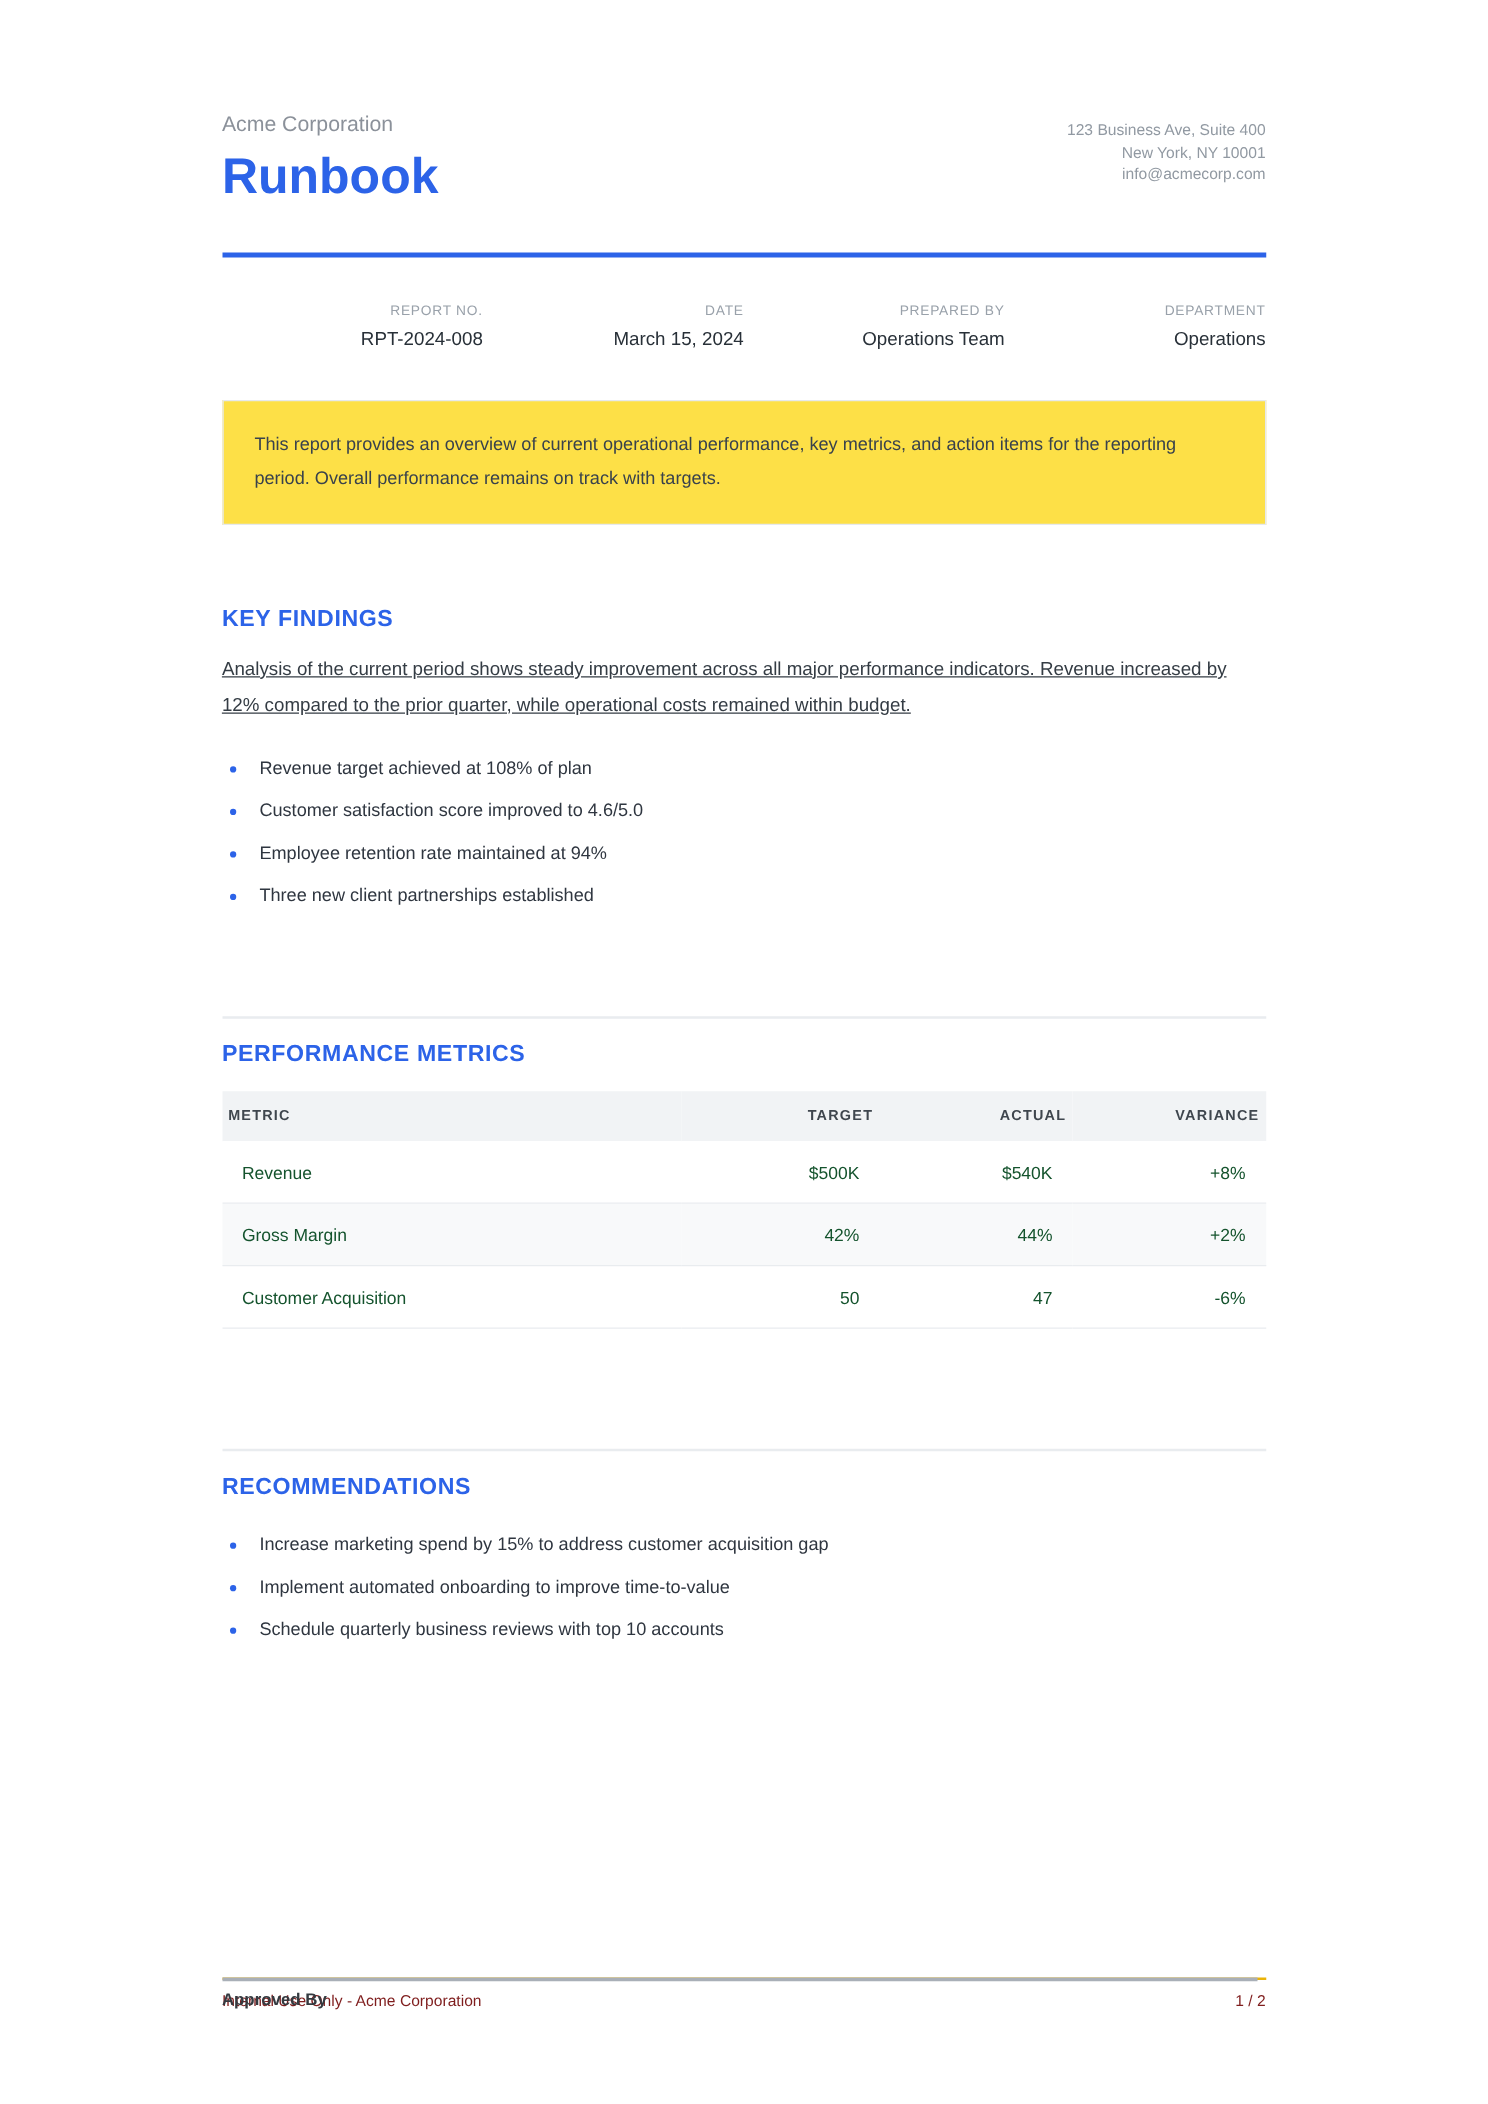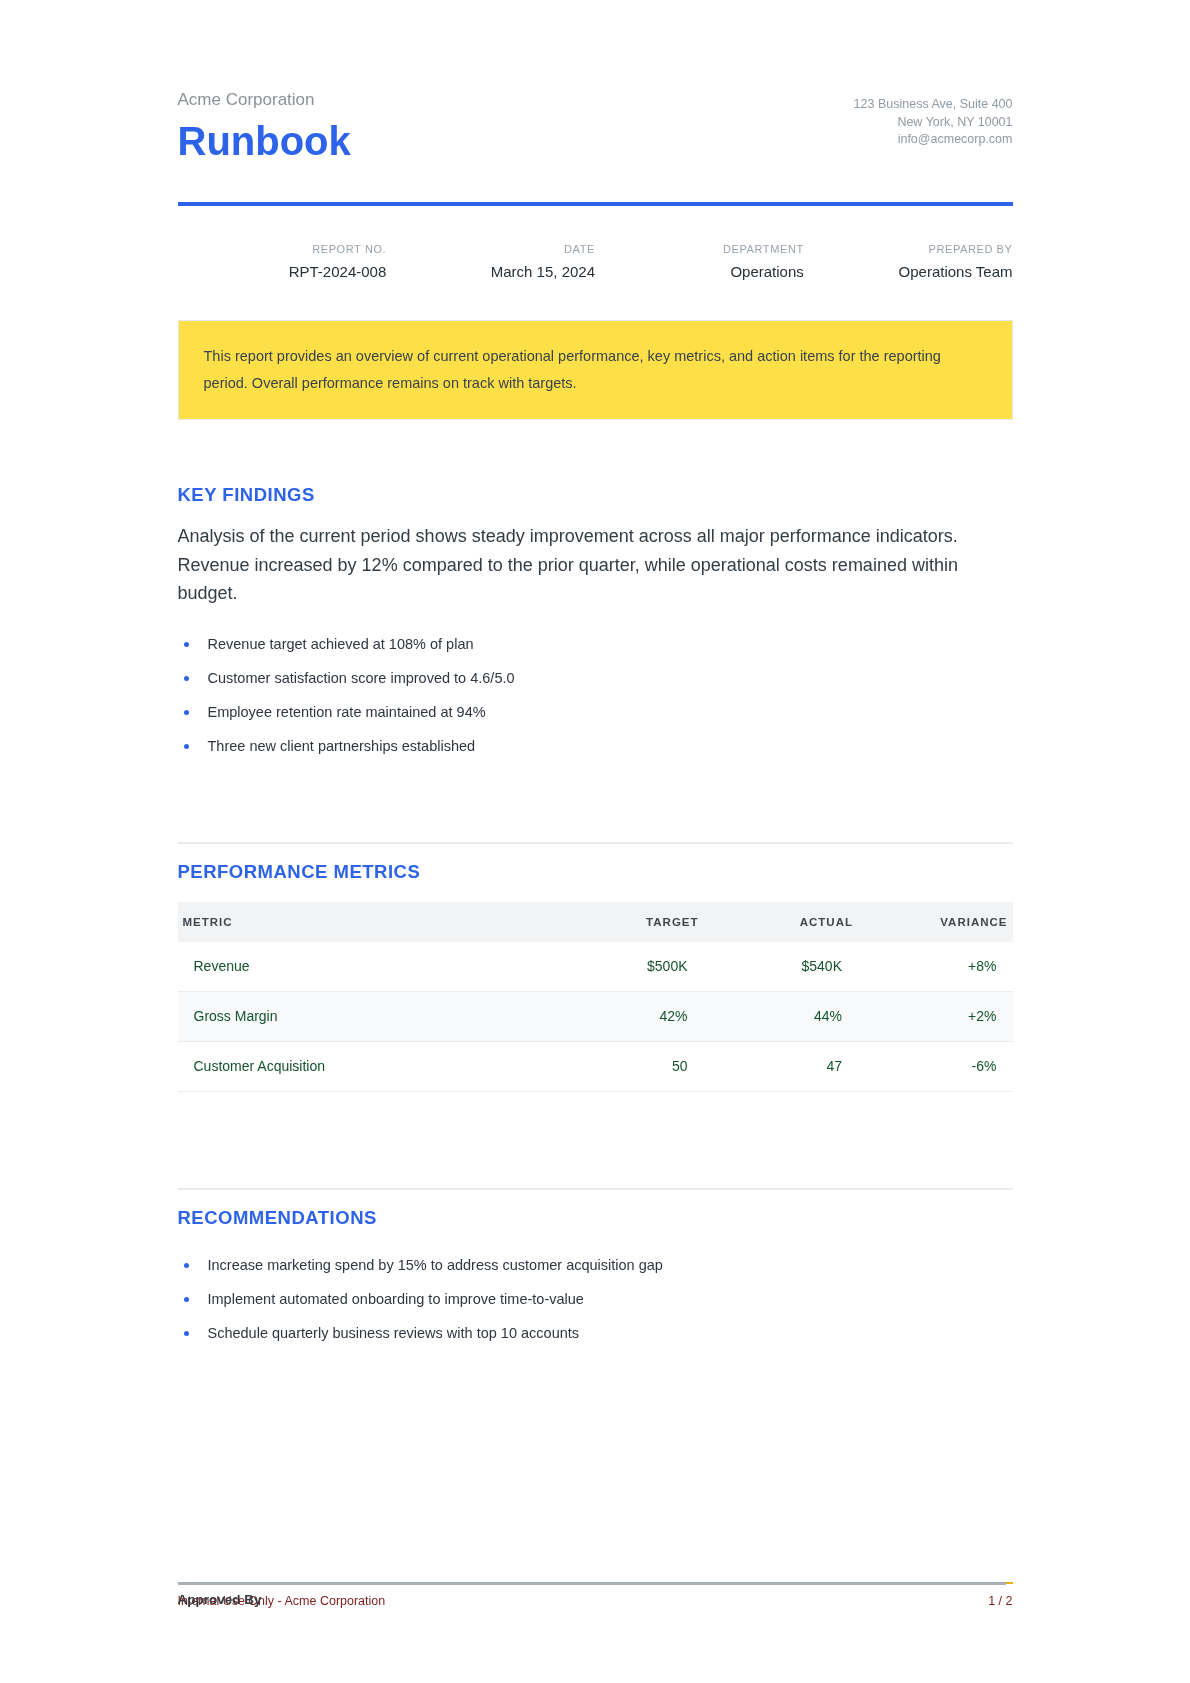--- a/index.html
+++ b/index.html
@@ -26,21 +26,21 @@
 
   
   .summary-box {
     margin-top:40px; background:#fde047; border:1px solid #e6e9ec;
     padding:22px 25px; font-size:14.5px; line-height:27px; color:#39424c;
   }
 
   
   .section-heading { font-size:18.5px; font-weight:bold; color:#2c63e8; letter-spacing:0.5px; }
   .mt-section1 { margin-top:64px; }
-  .intro { margin-top:16px; font-size:18px; line-height:28.5px; color:#343c44; max-width:960px; }
+  .intro { margin-top:16px; font-size:15px; line-height:28.5px; color:#343c44; max-width:960px;text-decoration:underline; }
   ul.bullets { margin-top:26px; list-style:none; }
   ul.bullets li {
     position:relative; padding-left:30px; font-size:14.5px; line-height:21px;
     color:#2f3640; margin-bottom:13px;
   }
   .dot {
     position:absolute; left:6px; top:8px; width:5px; height:5px;
     border-radius:50%; background:#2c63e8;
   }
   hr.section-divider { border:none; border-top:2px solid #e9ecef; }
@@ -103,26 +103,26 @@
     <div class="meta">
       <div class="meta-field">
         <div class="meta-label">REPORT NO.</div>
         <div class="meta-value">RPT-2024-008</div>
       </div>
       <div class="meta-field">
         <div class="meta-label">DATE</div>
         <div class="meta-value">March 15, 2024</div>
       </div>
       <div class="meta-field">
+        <div class="meta-label">PREPARED BY</div>
+        <div class="meta-value">Operations Team</div>
+      </div>
+      <div class="meta-field">
         <div class="meta-label">DEPARTMENT</div>
         <div class="meta-value">Operations</div>
-      </div>
-      <div class="meta-field">
-        <div class="meta-label">PREPARED BY</div>
-        <div class="meta-value">Operations Team</div>
       </div>
     </div>
 
     <div class="summary-box">This report provides an overview of current operational performance, key metrics, and action items for the reporting period. Overall performance remains on track with targets.</div>
 
     <div class="section-heading mt-section1">KEY FINDINGS</div>
     <div class="intro">Analysis of the current period shows steady improvement across all major performance indicators. Revenue increased by 12% compared to the prior quarter, while operational costs remained within budget.</div>
     <ul class="bullets">
       <li><span class="dot"></span><span>Revenue target achieved at 108% of plan</span></li>
       <li><span class="dot"></span><span>Customer satisfaction score improved to 4.6/5.0</span></li>

